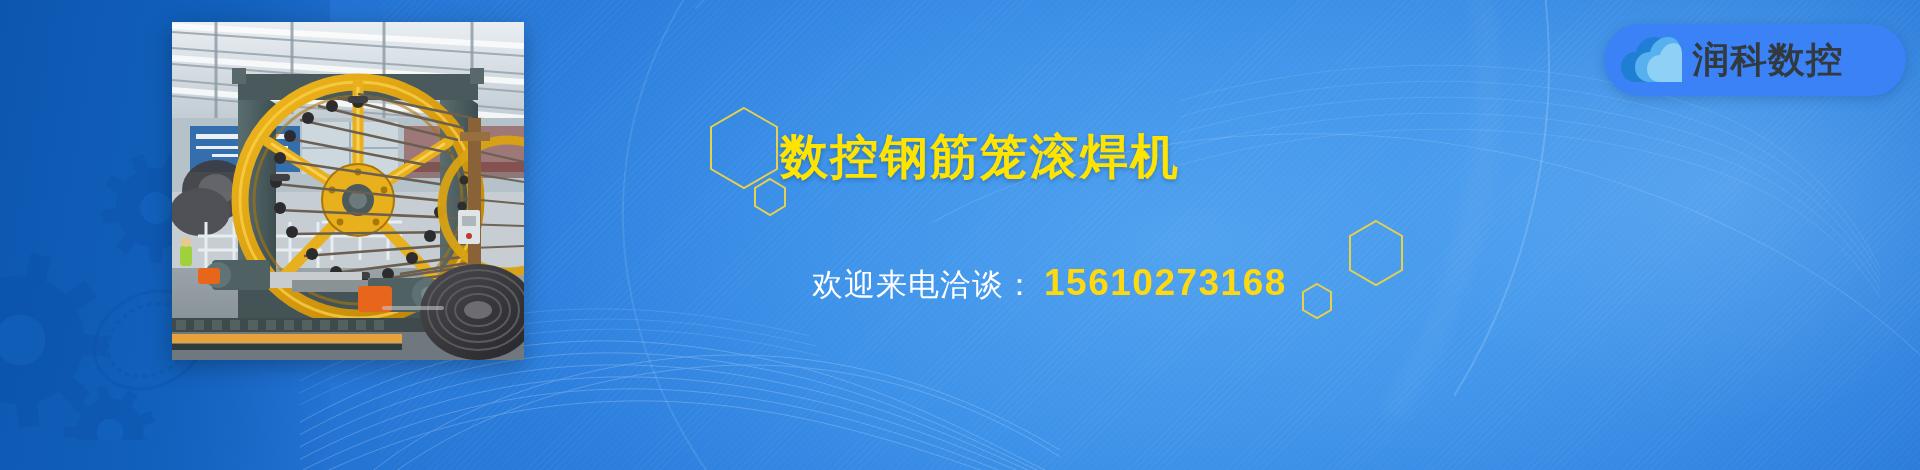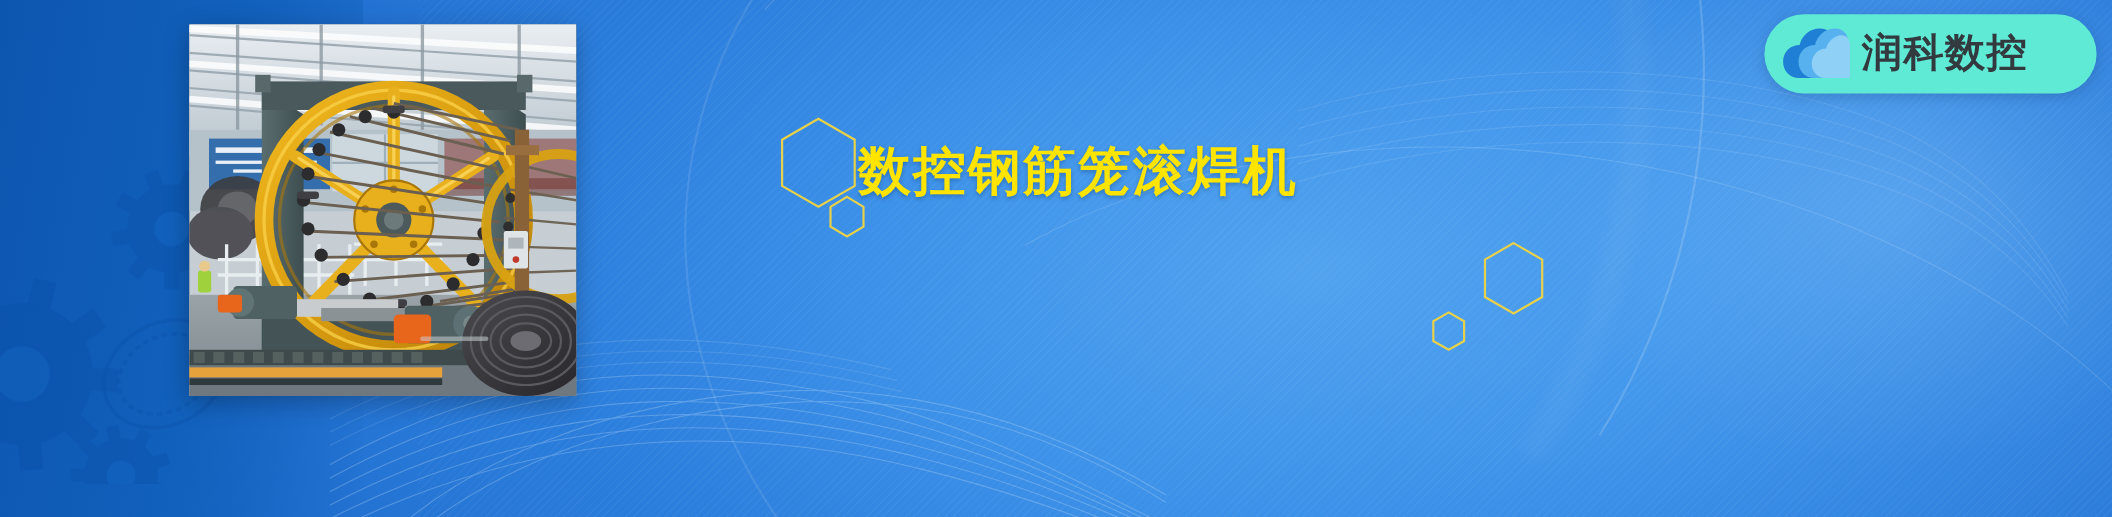--- a/index.html
+++ b/index.html
@@ -106,23 +106,23 @@
   }
   .sub-label {
     font-size:31px; color:#ffffff; letter-spacing:1px;
   }
   .sub-phone {
     font-size:37px; font-weight:700; color:#ffd90f; letter-spacing:1.5px;
   }
 
   
   .logo {
-    position:absolute; right:14px; top:13px;
+    position:absolute; right:14px; top:24px;
     width:302px; height:72px;
-    background:#5eead4;
+    background:#3b82f6;
     border-radius:36px;
     display:flex; align-items:center;
     padding:0 20px 0 16px;
     gap:12px;
     box-shadow:0 3px 12px rgba(5,40,90,.22);
   }
   .logo-mark { width:62px; height:48px; flex:0 0 auto; }
   .logo-text {
     font-size:36px; font-weight:700; color:#333a3f;
     letter-spacing:1px; line-height:1;
@@ -452,20 +452,24 @@
   </svg>
   <svg class="hex" style="left:1345px; top:218px;" width="62" height="70" viewBox="0 0 62 70">
     <polygon points="31,3 57,18 57,52 31,67 5,52 5,18" fill="none" stroke="#e8d14a" stroke-width="2"></polygon>
   </svg>
   <svg class="hex" style="left:1300px; top:282px;" width="34" height="38" viewBox="0 0 34 38">
     <polygon points="17,2 31,10 31,28 17,36 3,28 3,10" fill="none" stroke="#e8d14a" stroke-width="2"></polygon>
   </svg>
 
   <div class="headline">数控钢筋笼滚焊机</div>
 
+  <div class="subline">
+    <span class="sub-label">欢迎来电洽谈：</span>
+    <span class="sub-phone">15610273168</span>
+  </div>
 
   <div class="logo">
     <svg class="logo-mark" viewBox="0 0 62 48">
       <path d="M16 46 C 6 46 1 39 1 31 C 1 22 8 16 16 16 C 18 7 26 1 34 1 C 43 1 50 8 50 17 L 50 46 Z" fill="#1e7fd4"></path>
       <path d="M30 46 C 20 46 15 39 15 31 C 15 22 22 16 30 16 C 32 7 40 1 48 1 C 57 1 61 8 61 17 L 61 46 Z" fill="#57b1ef"></path>
       <path d="M40 46 C 32 46 27 40 27 33 C 27 25 33 19 40 19 C 42 12 48 7 54 7 C 60 7 62 12 62 18 L 62 46 Z" fill="#8fd0f7"></path>
     </svg>
     <span class="logo-text">润科数控</span>
   </div>
 

